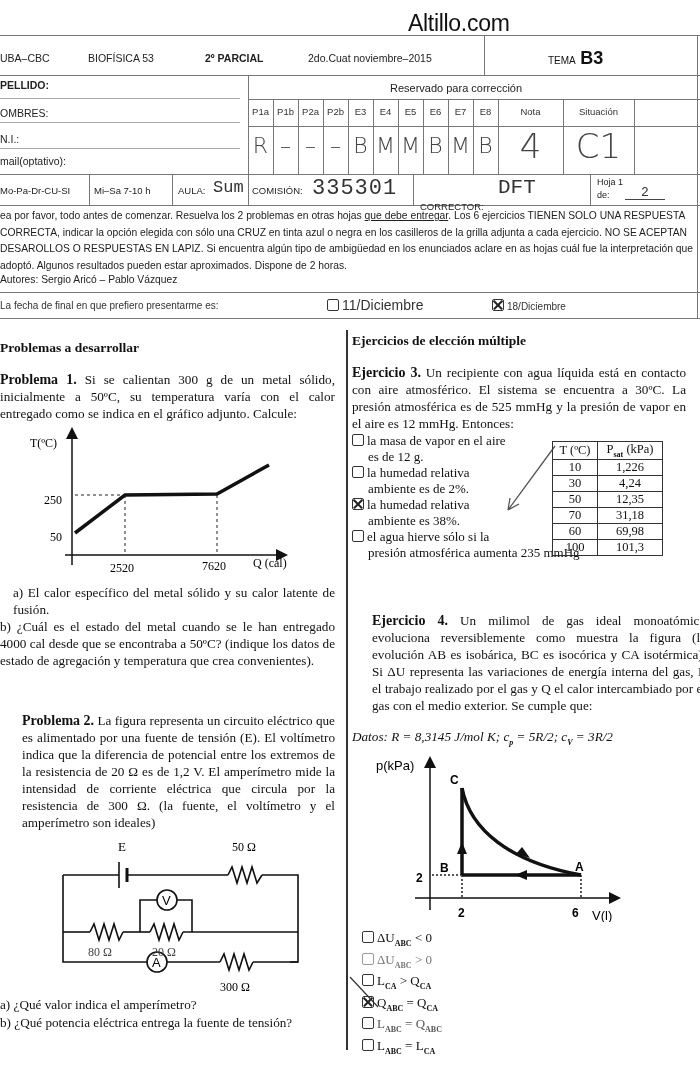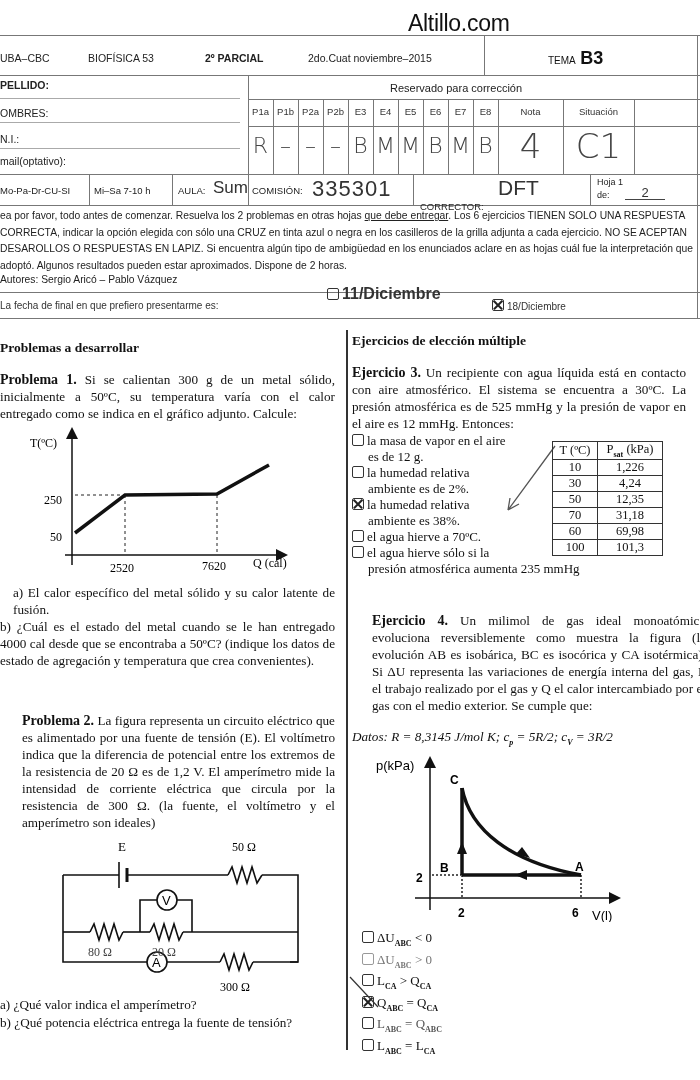--- a/index.html
+++ b/index.html
@@ -1,19 +1,19 @@
 <!DOCTYPE html>
 <html><head>
 <meta charset="utf-8">
 <style>
   html,body{margin:0;padding:0;background:#fff;}
   body{width:700px;height:1080px;position:relative;overflow:hidden;color:#111;font-family:"Liberation Sans",sans-serif;}
   .abs{position:absolute;}
   .sans{font-family:"Liberation Sans",sans-serif;}
-  .hand{font-family:Liberation Sans, sans-serif;font-weight:normal;color:#333;}
+  .hand{font-family:Liberation Mono, monospace;font-weight:normal;color:#333;}
   .watermark{left:408px;top:10px;font-size:23px;letter-spacing:-0.3px;color:#111;}
   .hline{position:absolute;height:1px;background:#777;}
   .vline{position:absolute;width:1px;background:#777;}
   .lbl{font-size:10.5px;color:#222;}
   .grid-cell{position:absolute;font-size:9.5px;text-align:center;color:#333;}
   .hand-cell{position:absolute;text-align:center;font-size:26px;color:#444;font-family:"DejaVu Sans",sans-serif;font-weight:200;}
   .instr{left:0;top:208px;width:698px;font-size:10.3px;line-height:16.5px;color:#222;}
   .instr u{text-align:right;}
   .chk{display:inline-block;width:10px;height:10px;border:1px solid #333;border-radius:2px;vertical-align:-1px;margin-right:3px;position:relative;}
   .chk.x::before,.chk.x::after{content:"";position:absolute;left:-1px;top:4px;width:12px;height:1.5px;background:#222;}
@@ -119,21 +119,21 @@
 <div class="abs lbl" style="left:597px;top:177px;font-size:9px;">Hoja 1</div>
 <div class="abs lbl" style="left:597px;top:190px;font-size:9px;">de:</div>
 <div class="abs hand" style="left:625px;top:186px;font-size:13px;width:40px;text-align:center;border-bottom:1px solid #444;line-height:13px;">2</div>
 
 <div class="abs instr sans">
   <span>ea por favor, todo antes de comenzar. Resuelva los 2 problemas en otras hojas </span><u>que debe entregar</u><span>. Los 6 ejercicios TIENEN SOLO UNA RESPUESTA CORRECTA, indicar la opción elegida con sólo una CRUZ en tinta azul o negra en los casilleros de la grilla adjunta a cada ejercicio. NO SE ACEPTAN DESAROLLOS O RESPUESTAS EN LAPIZ. Si encuentra algún tipo de ambigüedad en los enunciados aclare en as hojas cuál fue la interpretación que adoptó. Algunos resultados pueden estar aproximados. Dispone de 2 horas.</span>
 </div>
 <div class="abs sans" style="left:0;top:274px;font-size:10.3px;color:#222;">Autores: Sergio Aricó – Pablo Vázquez</div>
 
 <div class="abs sans" style="left:0;top:300px;font-size:10px;color:#333;">La fecha de final en que prefiero presentarme es:</div>
-<div class="abs sans" style="left:327px;top:285px;font-size:16px;color:#333;font-weight:bold;">
+<div class="abs sans" style="left:327px;top:297px;font-size:14px;color:#333;">
   <span class="chk"></span><span>11/Diciembre</span>
 </div>
 <div class="abs sans" style="left:492px;top:299px;font-size:10px;color:#333;">
   <span class="chk x"></span><span>18/Diciembre</span>
 </div>
 
 <div class="vline" style="left:346px;top:330px;height:720px;background:#333;width:1.5px;"></div>
 
 <div class="abs section-title" style="left:0;top:340px;">Problemas a desarrollar</div>
 
@@ -205,21 +205,20 @@
 <div class="abs section-title" style="left:352px;top:333px;">Ejercicios de elección múltiple</div>
 
 <div class="abs col-text" style="left:352px;top:364px;width:334px;">
   <b style="font-size:14px;">Ejercicio 3.</b><span> Un recipiente con agua líquida está en contacto con aire atmosférico. El sistema se encuentra a 30ºC. La presión atmosférica es de 525 mmHg y la presión de vapor en el aire es 12 mmHg. Entonces:</span>
 </div>
 
 <div class="abs" style="left:352px;top:433px;width:250px;">
   <div class="opt"><span class="chk"></span><span>la masa de vapor en el aire</span><br><span style="padding-left:16px;">es de 12 g.</span></div>
   <div class="opt"><span class="chk"></span><span>la humedad relativa</span><br><span style="padding-left:16px;">ambiente es de 2%.</span></div>
   <div class="opt"><span class="chk x"></span><span>la humedad relativa</span><br><span style="padding-left:16px;">ambiente es 38%.</span></div>
-  <div class="opt"><span class="chk"></span><span>el agua hierve a 70ºC.</span></div>
   <div class="opt" style="white-space:nowrap;"><span class="chk"></span><span>el agua hierve sólo si la</span><br><span style="padding-left:16px;">presión atmosférica aumenta 235 mmHg</span></div>
 </div>
 
 <svg class="abs" style="left:500px;top:440px;" width="60" height="80">
   <path d="M55,6 L8,70 M8,70 L10,58 M8,70 L19,64" stroke="#555" stroke-width="1.3" fill="none"></path>
 </svg>
 
 <table class="abs psat" style="left:552px;top:441px;">
   <thead>
     <tr>

